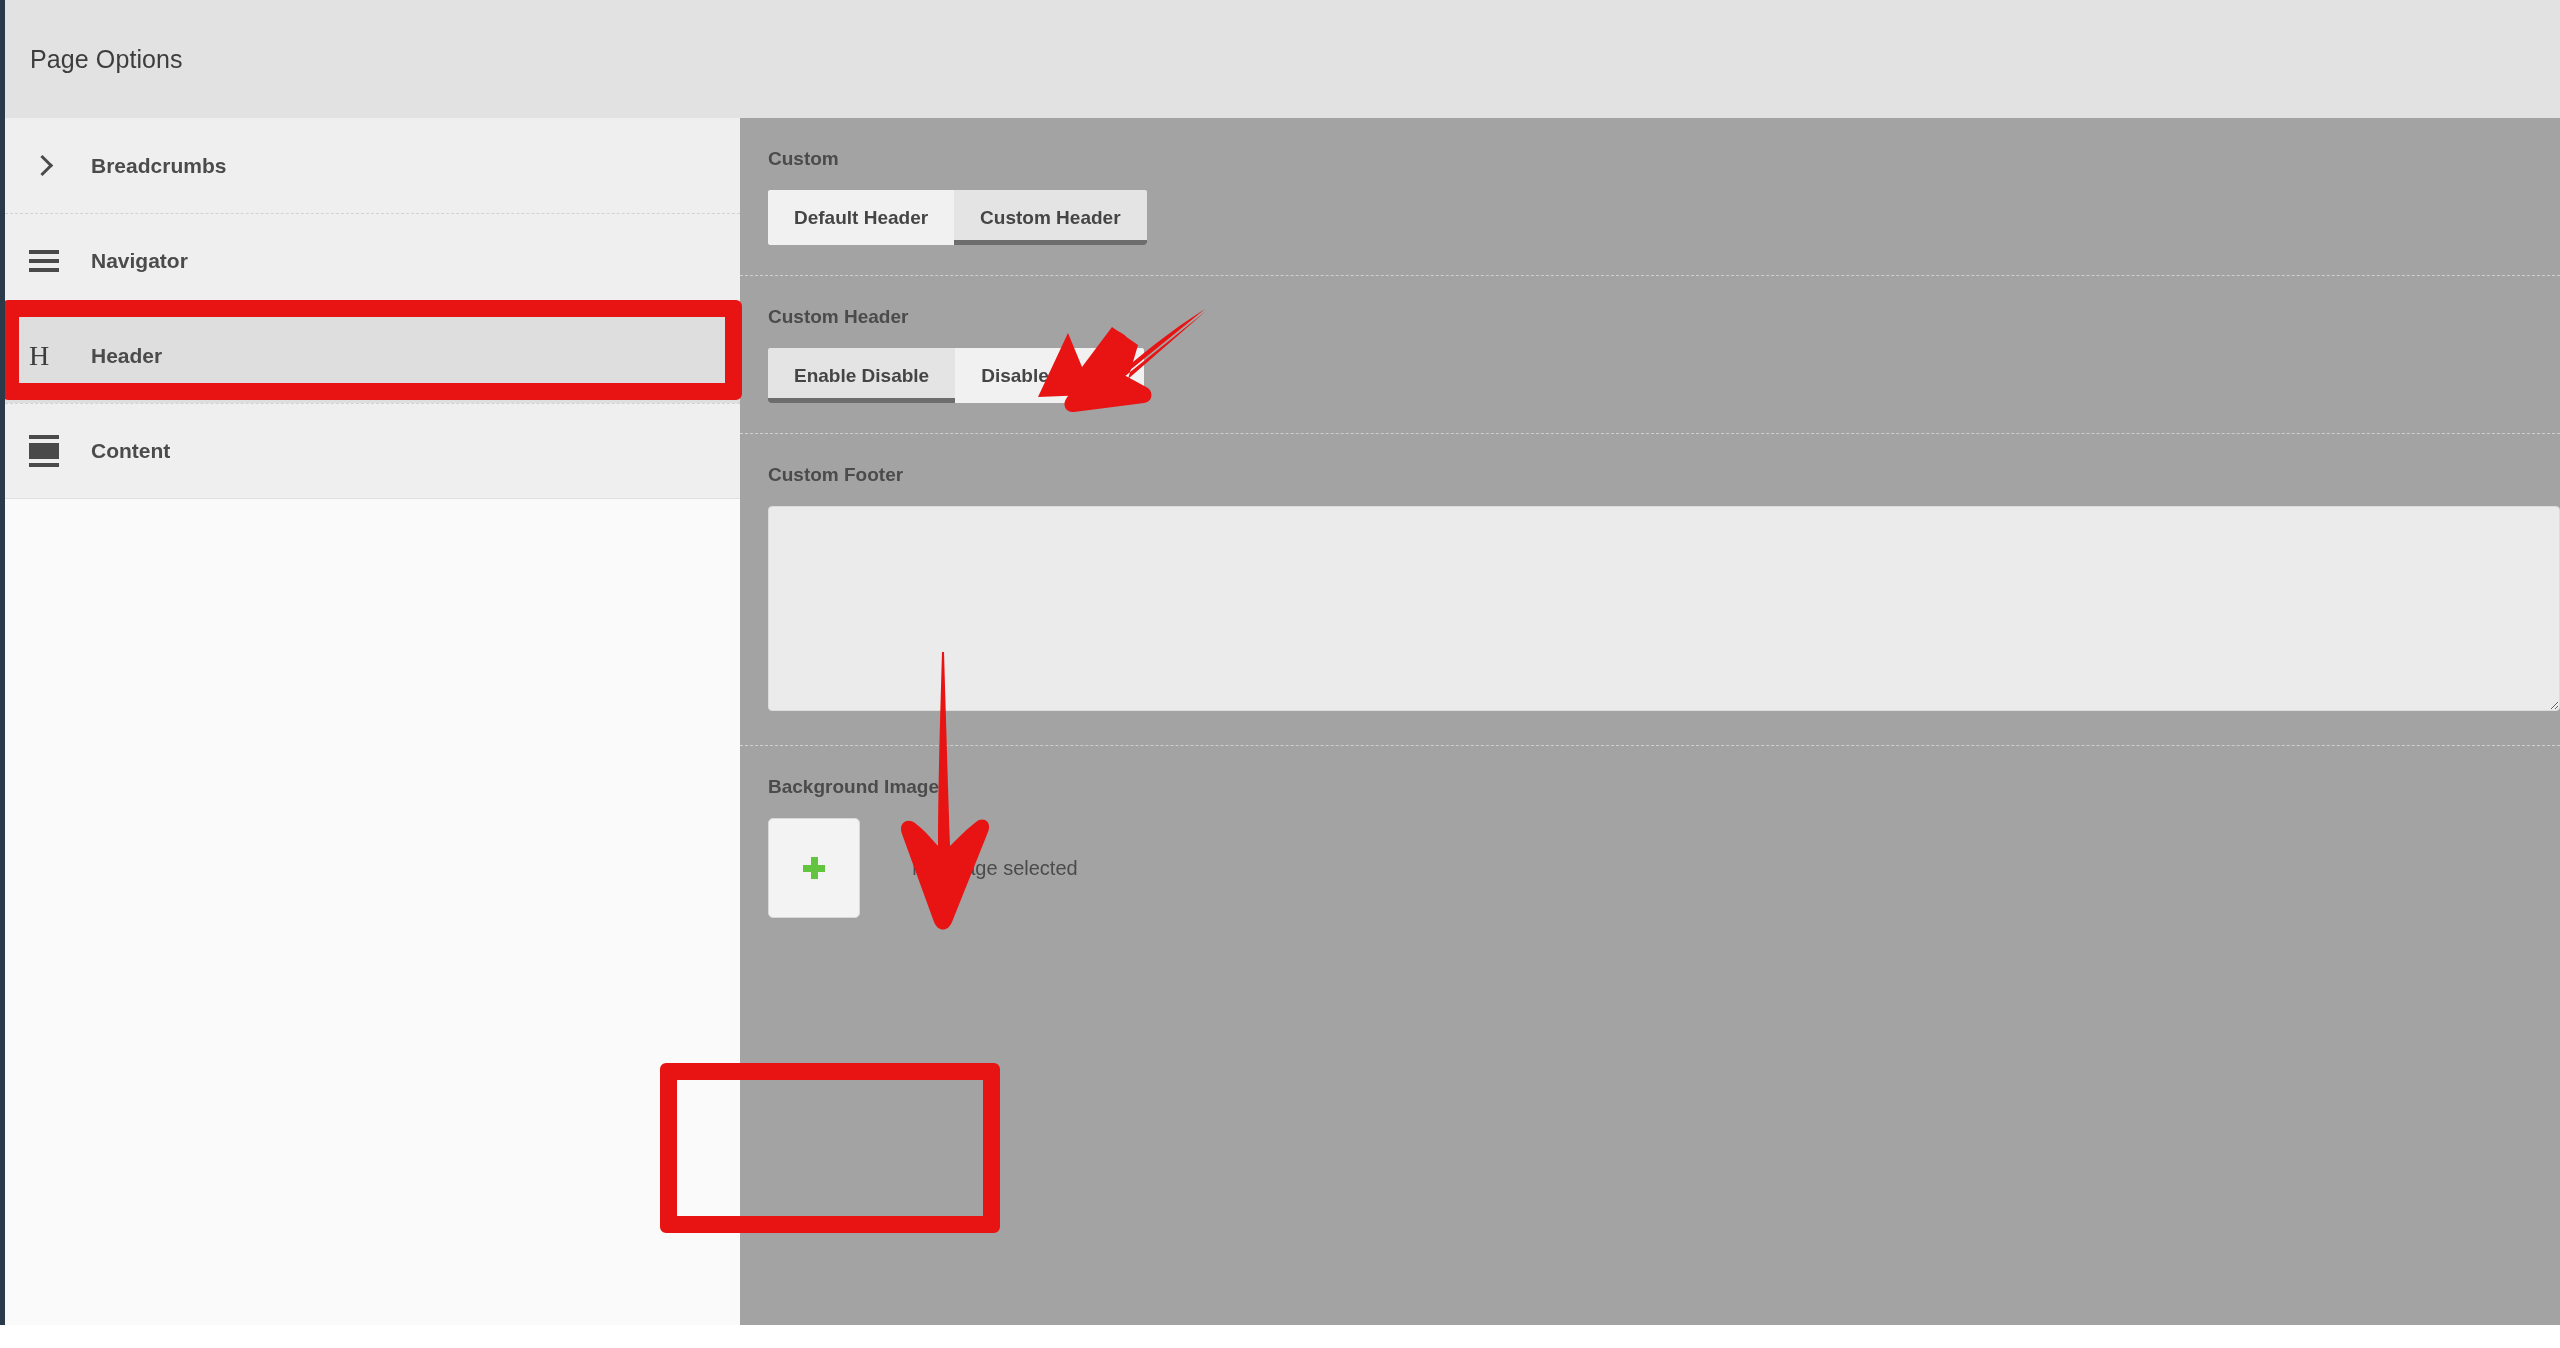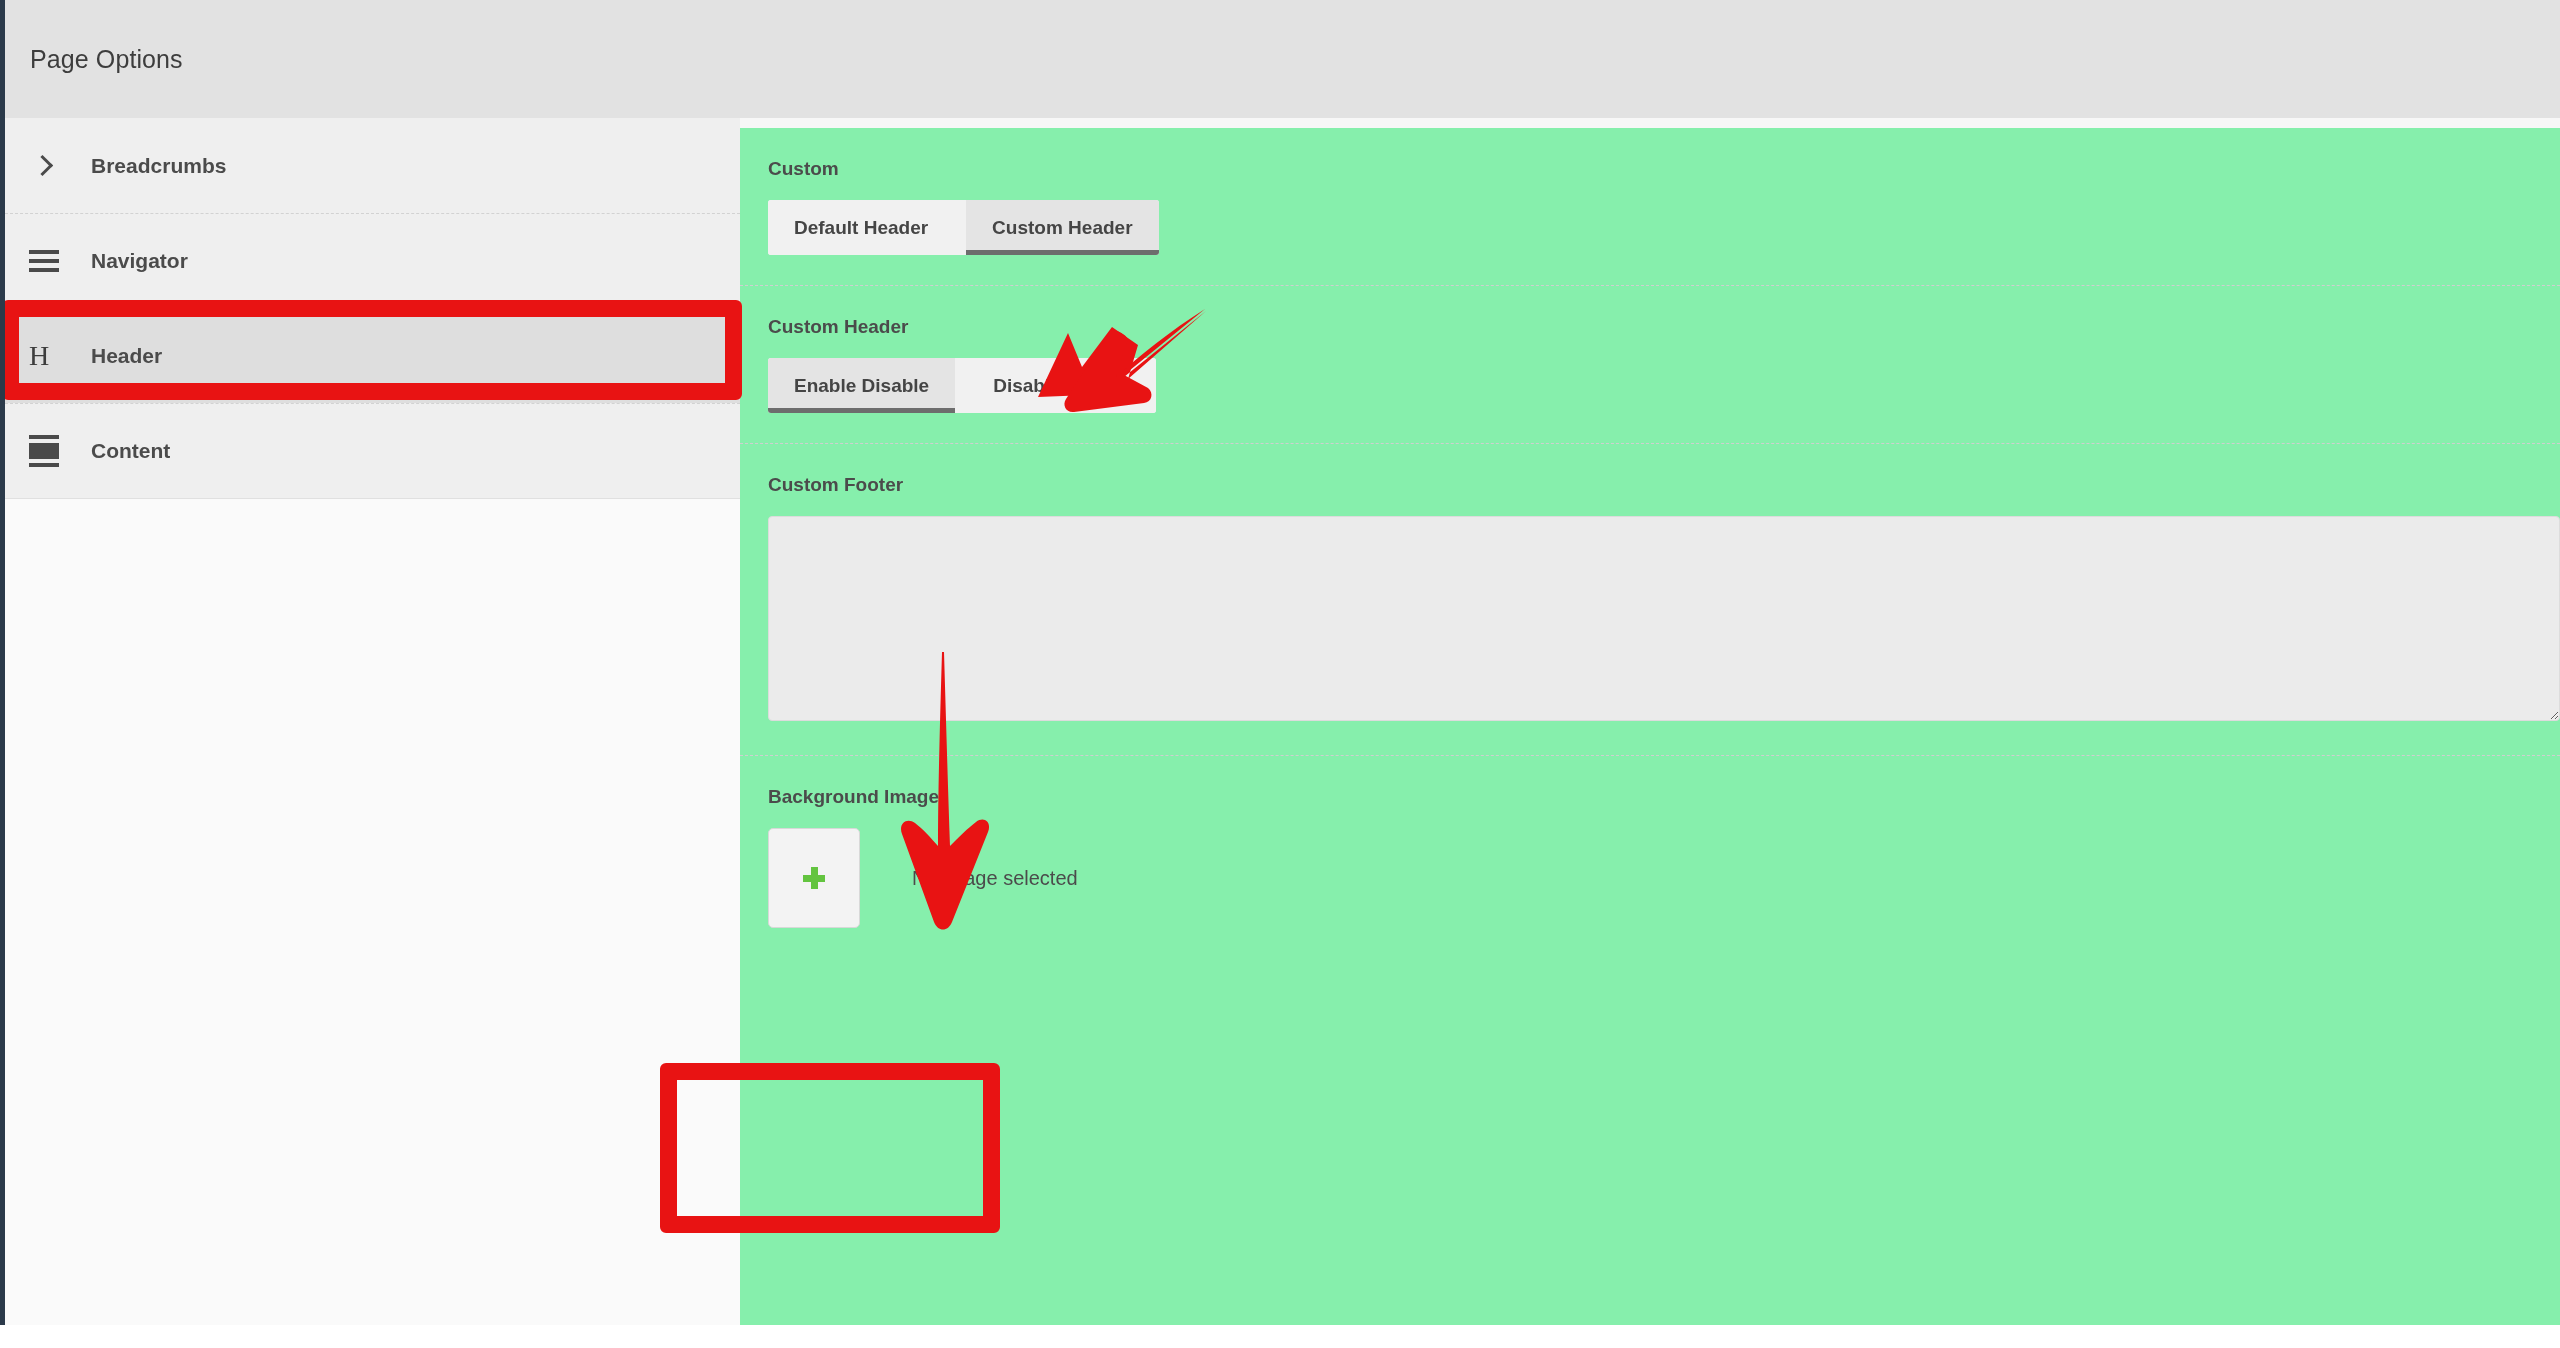--- a/index.html
+++ b/index.html
@@ -126,23 +126,23 @@
     width: 740px; height: 100px;
     border: 17px solid #e81313;
     border-radius: 6px;
     z-index: 30;
     pointer-events: none;
   }
 
   
   .panel {
     position: absolute;
-    left: 740px; top: 128px;
+    left: 740px; top: 118px;
     width: 1820px; height: 1207px;
-    background: #86efac;
+    background: #a3a3a3;
   }
   .section {
     position: relative;
     padding: 30px 0 0 0;
   }
   .section + .section { border-top: 1px dashed #cfcfcf; }
   .sec-label {
     font-size: 19px;
     font-weight: bold;
     color: #4b4b4b;
@@ -150,21 +150,20 @@
     margin-bottom: 20px;
   }
 
   
   .btn-group {
     display: inline-flex;
     margin-left: 28px;
     background: #f1f1f1;
     border-radius: 3px;
     overflow: hidden;
-    gap: 12px;
   }
   .tbtn {
     border: 0;
     background: #f1f1f1;
     font-family: "Liberation Sans", sans-serif;
     font-size: 19px;
     font-weight: bold;
     color: #454545;
     padding: 0 26px;
     height: 55px;

